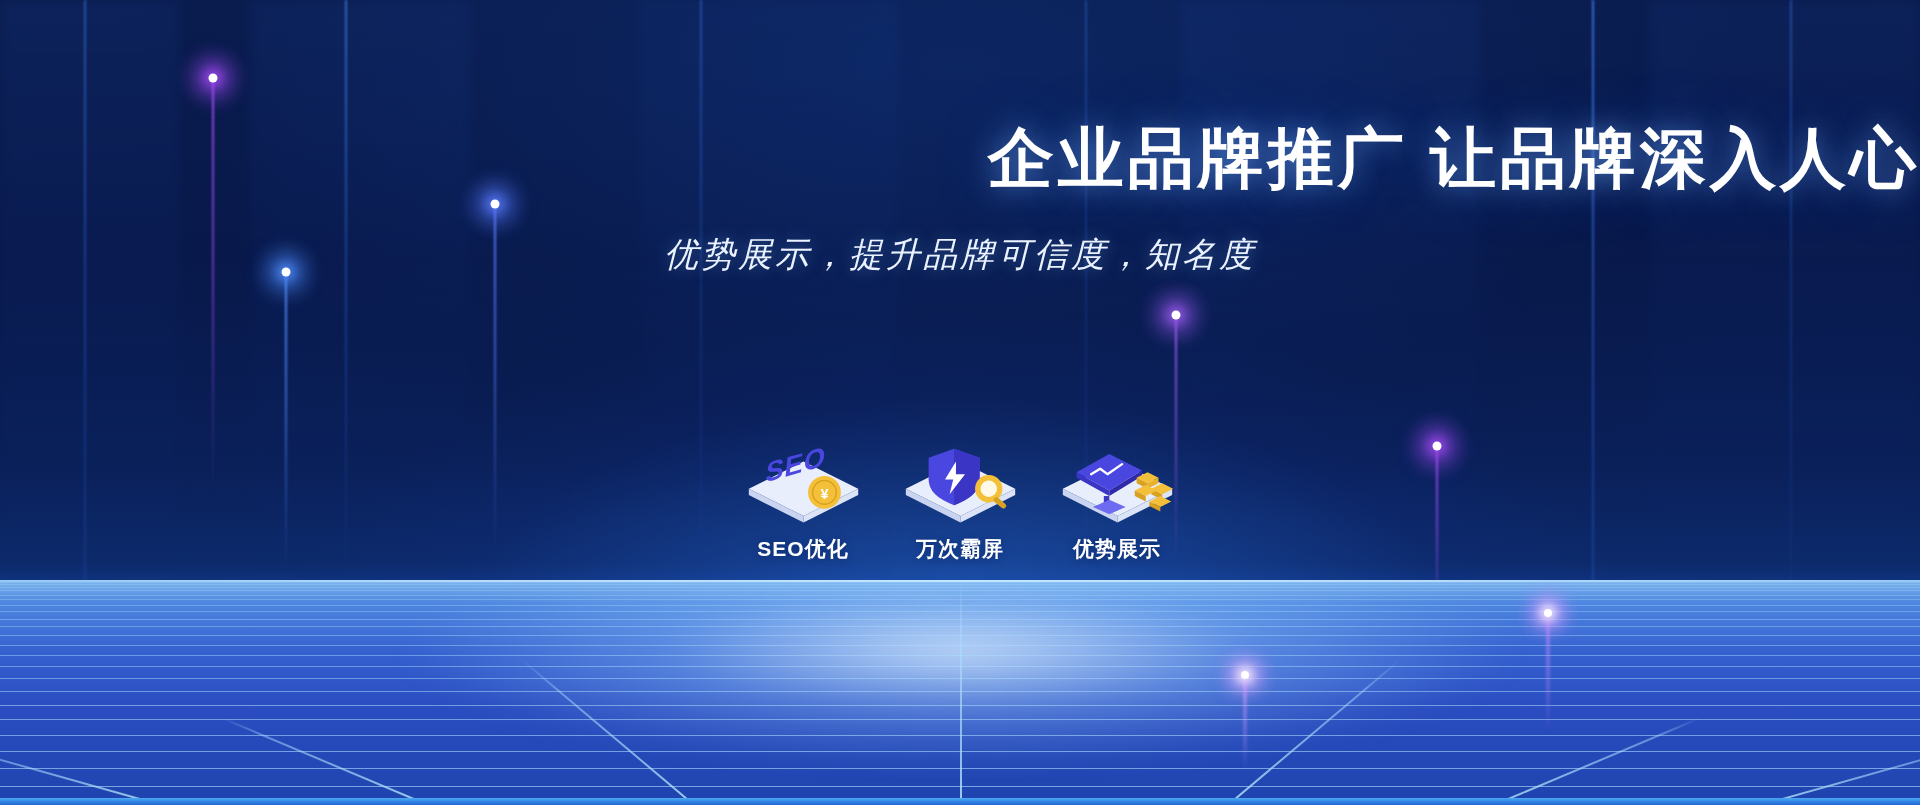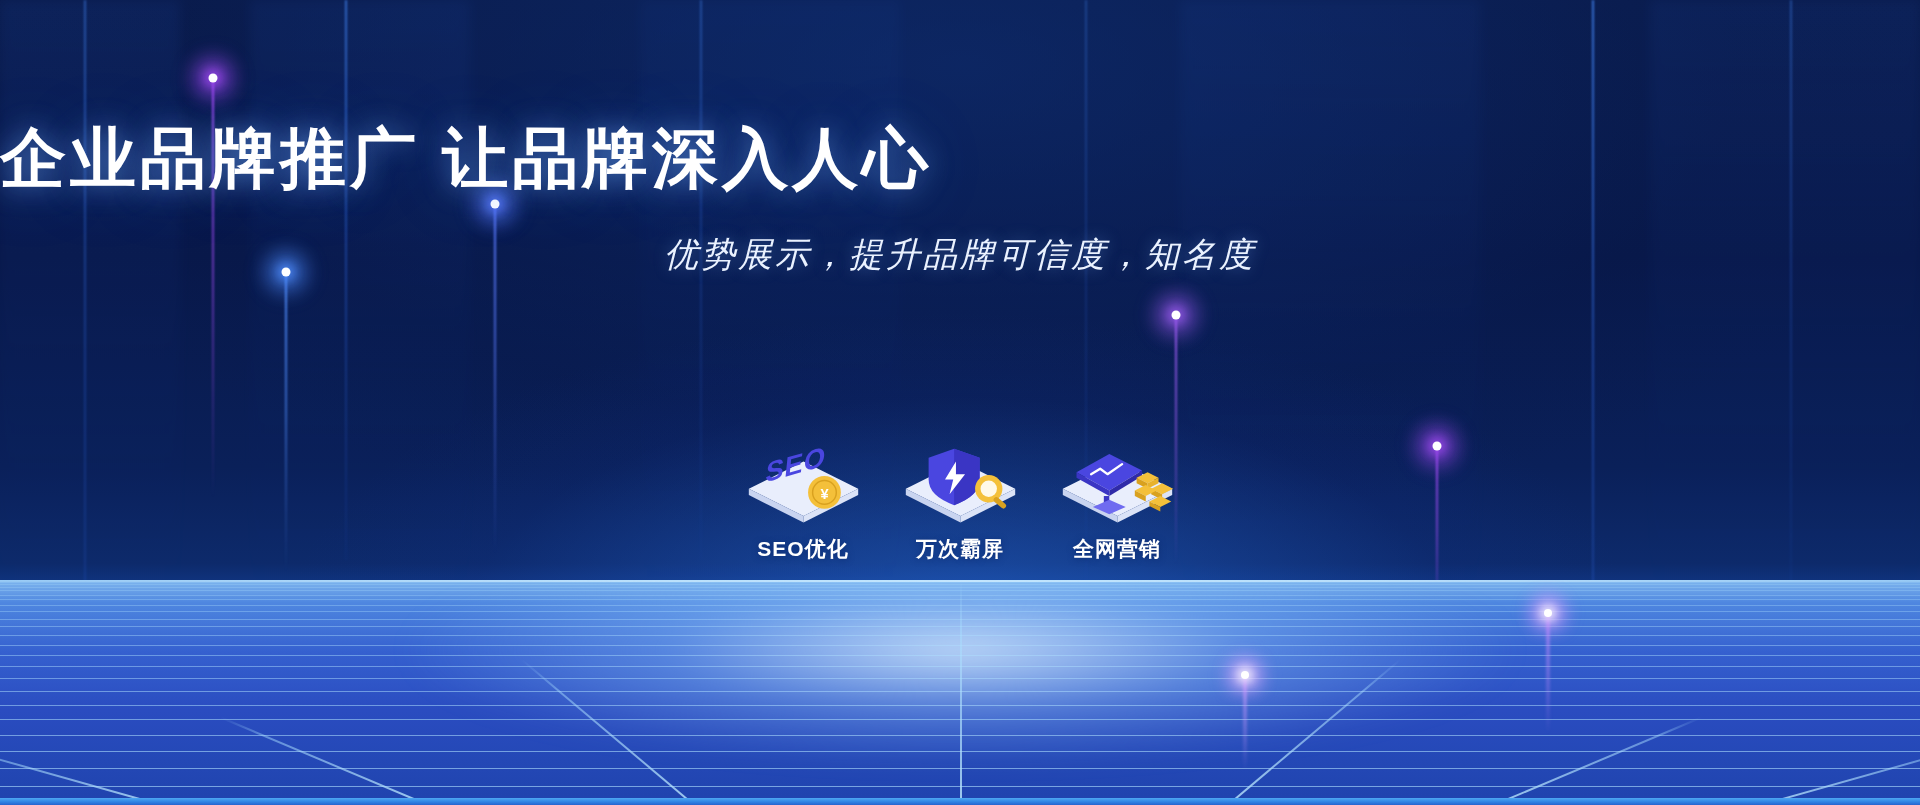--- a/index.html
+++ b/index.html
@@ -84,21 +84,21 @@
   .floor-beam .fb-head{
     position:absolute; left:50%; top:0; transform:translate(-50%,-50%);
     width:8px; height:8px; border-radius:50%; background:#fff;
   }
 
   
   .content{ position:absolute; left:0; top:0; width:100%; height:100%; }
 
   .title{
     position:absolute; left:0; top:122px; width:100%;
-    text-align:left;
+    text-align:right;
     color:#ffffff;
     font-size:66px;
     font-weight:bold;
     letter-spacing:4px;
     line-height:1.1;
     text-shadow:0 0 26px rgba(120,180,255,0.55), 0 0 60px rgba(60,120,255,0.35);
     white-space:nowrap;
   }
   .subtitle{
     position:absolute; left:0; top:232px; width:100%;
@@ -303,18 +303,18 @@
                 <path d="M24 8 L24 14 L12 20 L12 14 Z" fill="#e8b22c"></path>
                 <path d="M16 20 L28 14 L40 20 L28 26 Z" fill="#f4c03a"></path>
                 <path d="M16 20 L16 26 L28 32 L28 26 Z" fill="#d9a11f"></path>
                 <path d="M-2 22 L10 16 L22 22 L10 28 Z" fill="#f4c03a"></path>
                 <path d="M-2 22 L-2 28 L10 34 L10 28 Z" fill="#d9a11f"></path>
                 <path d="M14 34 L26 28 L38 34 L26 40 Z" fill="#f4c03a"></path>
                 <path d="M14 34 L14 39 L26 45 L26 40 Z" fill="#d9a11f"></path>
               </g>
             </svg>
           </div>
-          <div class="feat-label">全网营销</div>
+          <div class="feat-label">优势展示</div>
         </div>
       </div>
 
   </div>
 </div>
 
 </body></html>

